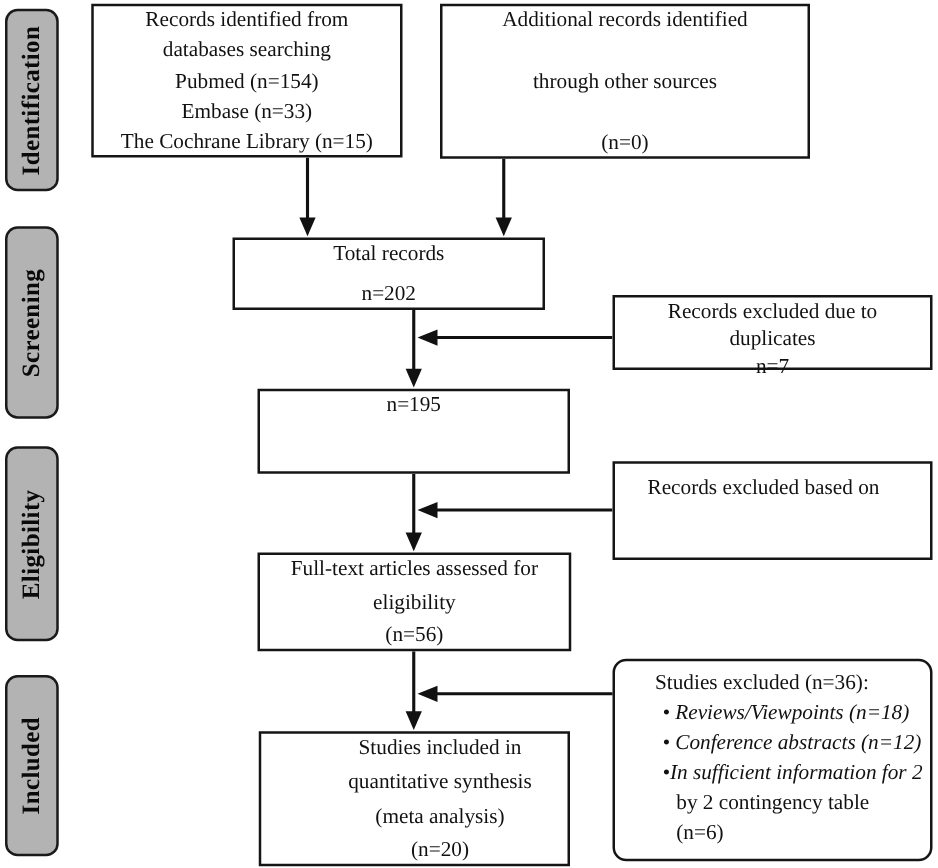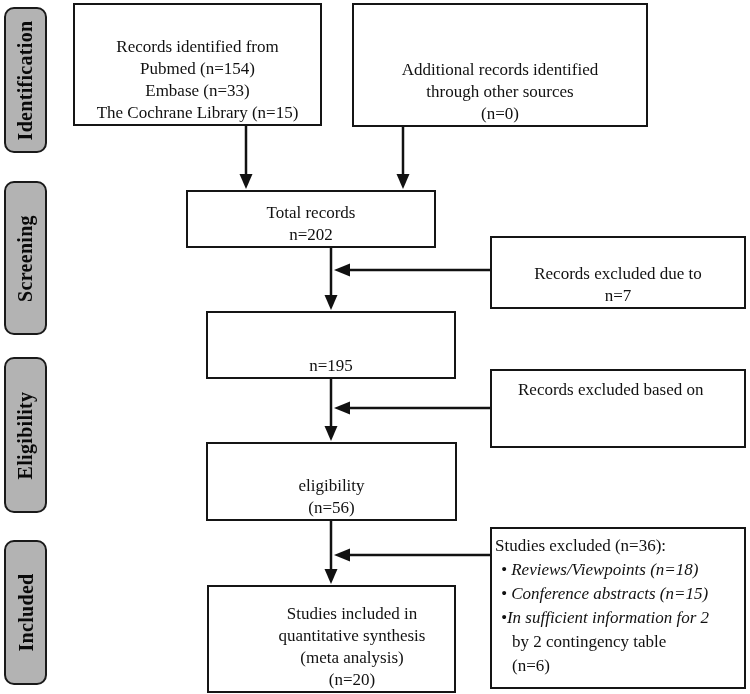--- a/index.html
+++ b/index.html
@@ -48,40 +48,40 @@
   #stage-included       { top: 540px; height: 145px; }
 
   
   .box {
     position: absolute;
     background: #ffffff;
     border: 2.5px solid #151515;
     box-sizing: border-box;
     display: flex;
     flex-direction: column;
-    justify-content: flex-end;
+    justify-content: space-between;
     align-items: center;
     text-align: center;
     font-size: 17px;
     line-height: 22px;
   }
   .bl { width: 100%; }
 
   #box-databases { left: 73px;  top: 3px;   width: 249px; height: 123px; }
   #box-other     { left: 352px; top: 3px;   width: 296px; height: 124px; }
   #box-total     { left: 186px; top: 190px; width: 250px; height: 58px; }
-  #box-dup       { left: 490px; top: 236px; width: 256px; height: 73px; }
+  #box-dup       { left: 490px; top: 236px; width: 256px; height: 60px; }
   #box-screened  { left: 206px; top: 311px; width: 250px; height: 68px; }
   #box-titles    { left: 490px; top: 369px; width: 256px; height: 79px;
                    justify-content: flex-start; align-items: flex-start;
                    text-align: left; padding: 8px 6px 4px 26px; }
   #box-fulltext  { left: 206px; top: 442px; width: 251px; height: 79px; }
   #box-excluded  { left: 490px; top: 527px; width: 256px; height: 162px;
                    justify-content: flex-start; align-items: flex-start;
-                   text-align: left; padding: 5px 4px 0 3px; line-height: 24px; }
+                   text-align: left; padding: 5px 4px 0 32px; line-height: 24px; border-radius: 11px; }
   #box-included  { left: 207px; top: 585px; width: 249px; height: 108px; padding-left: 41px; }
 
   #box-excluded .xl-b { padding-left: 6px; font-style: italic; }
   #box-excluded .xl-w { padding-left: 17px; }
 </style>
 </head>
 <body>
 
 <div class="canvas">
 
@@ -128,58 +128,61 @@
   </div>
   <div class="stage" id="stage-eligibility">
     <span class="stage-label">Eligibility</span>
   </div>
   <div class="stage" id="stage-included">
     <span class="stage-label">Included</span>
   </div>
 
   <div class="box" id="box-databases">
     <div class="bl">Records identified from</div>
+    <div class="bl">databases searching</div>
     <div class="bl">Pubmed (n=154)</div>
     <div class="bl">Embase (n=33)</div>
     <div class="bl">The Cochrane Library (n=15)</div>
   </div>
 
   <div class="box" id="box-other">
     <div class="bl">Additional records identified</div>
     <div class="bl">through other sources</div>
     <div class="bl">(n=0)</div>
   </div>
 
   <div class="box" id="box-total">
     <div class="bl">Total records</div>
     <div class="bl">n=202</div>
   </div>
 
   <div class="box" id="box-dup">
     <div class="bl">Records excluded due to</div>
+    <div class="bl">duplicates</div>
     <div class="bl">n=7</div>
   </div>
 
   <div class="box" id="box-screened">
     <div class="bl">n=195</div>
   </div>
 
   <div class="box" id="box-titles">
     <div class="bl">Records excluded based on</div>
   </div>
 
   <div class="box" id="box-fulltext">
+    <div class="bl">Full-text articles assessed for</div>
     <div class="bl">eligibility</div>
     <div class="bl">(n=56)</div>
   </div>
 
   <div class="box" id="box-excluded">
     <div class="bl">Studies excluded (n=36):</div>
     <div class="bl xl-b">• Reviews/Viewpoints (n=18)</div>
-    <div class="bl xl-b">• Conference abstracts (n=15)</div>
+    <div class="bl xl-b">• Conference abstracts (n=12)</div>
     <div class="bl xl-b">•In sufficient information for 2</div>
     <div class="bl xl-w">by 2 contingency table</div>
     <div class="bl xl-w">(n=6)</div>
   </div>
 
   <div class="box" id="box-included">
     <div class="bl">Studies included in</div>
     <div class="bl">quantitative synthesis</div>
     <div class="bl">(meta analysis)</div>
     <div class="bl">(n=20)</div>

